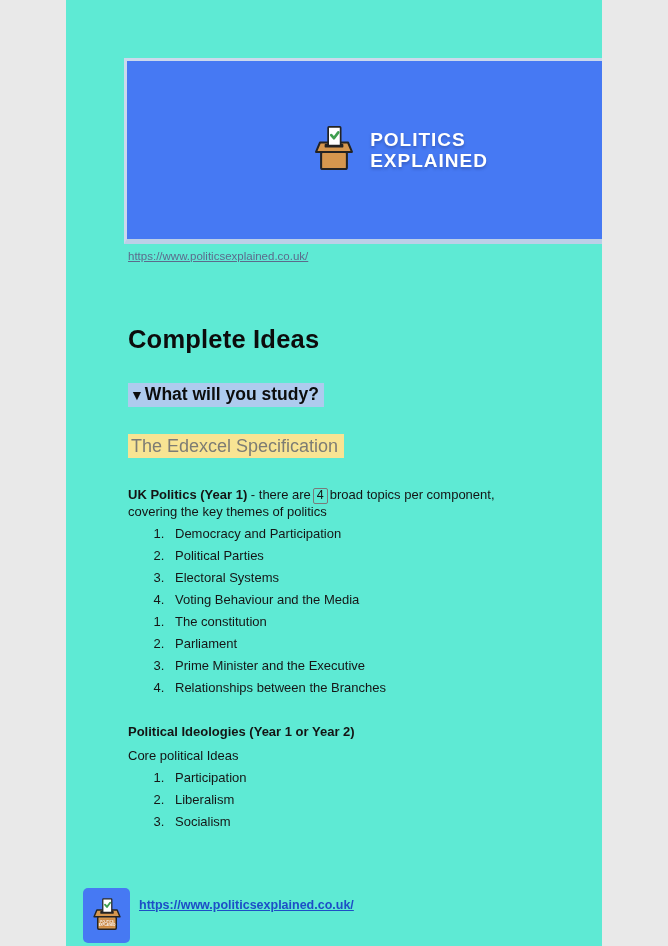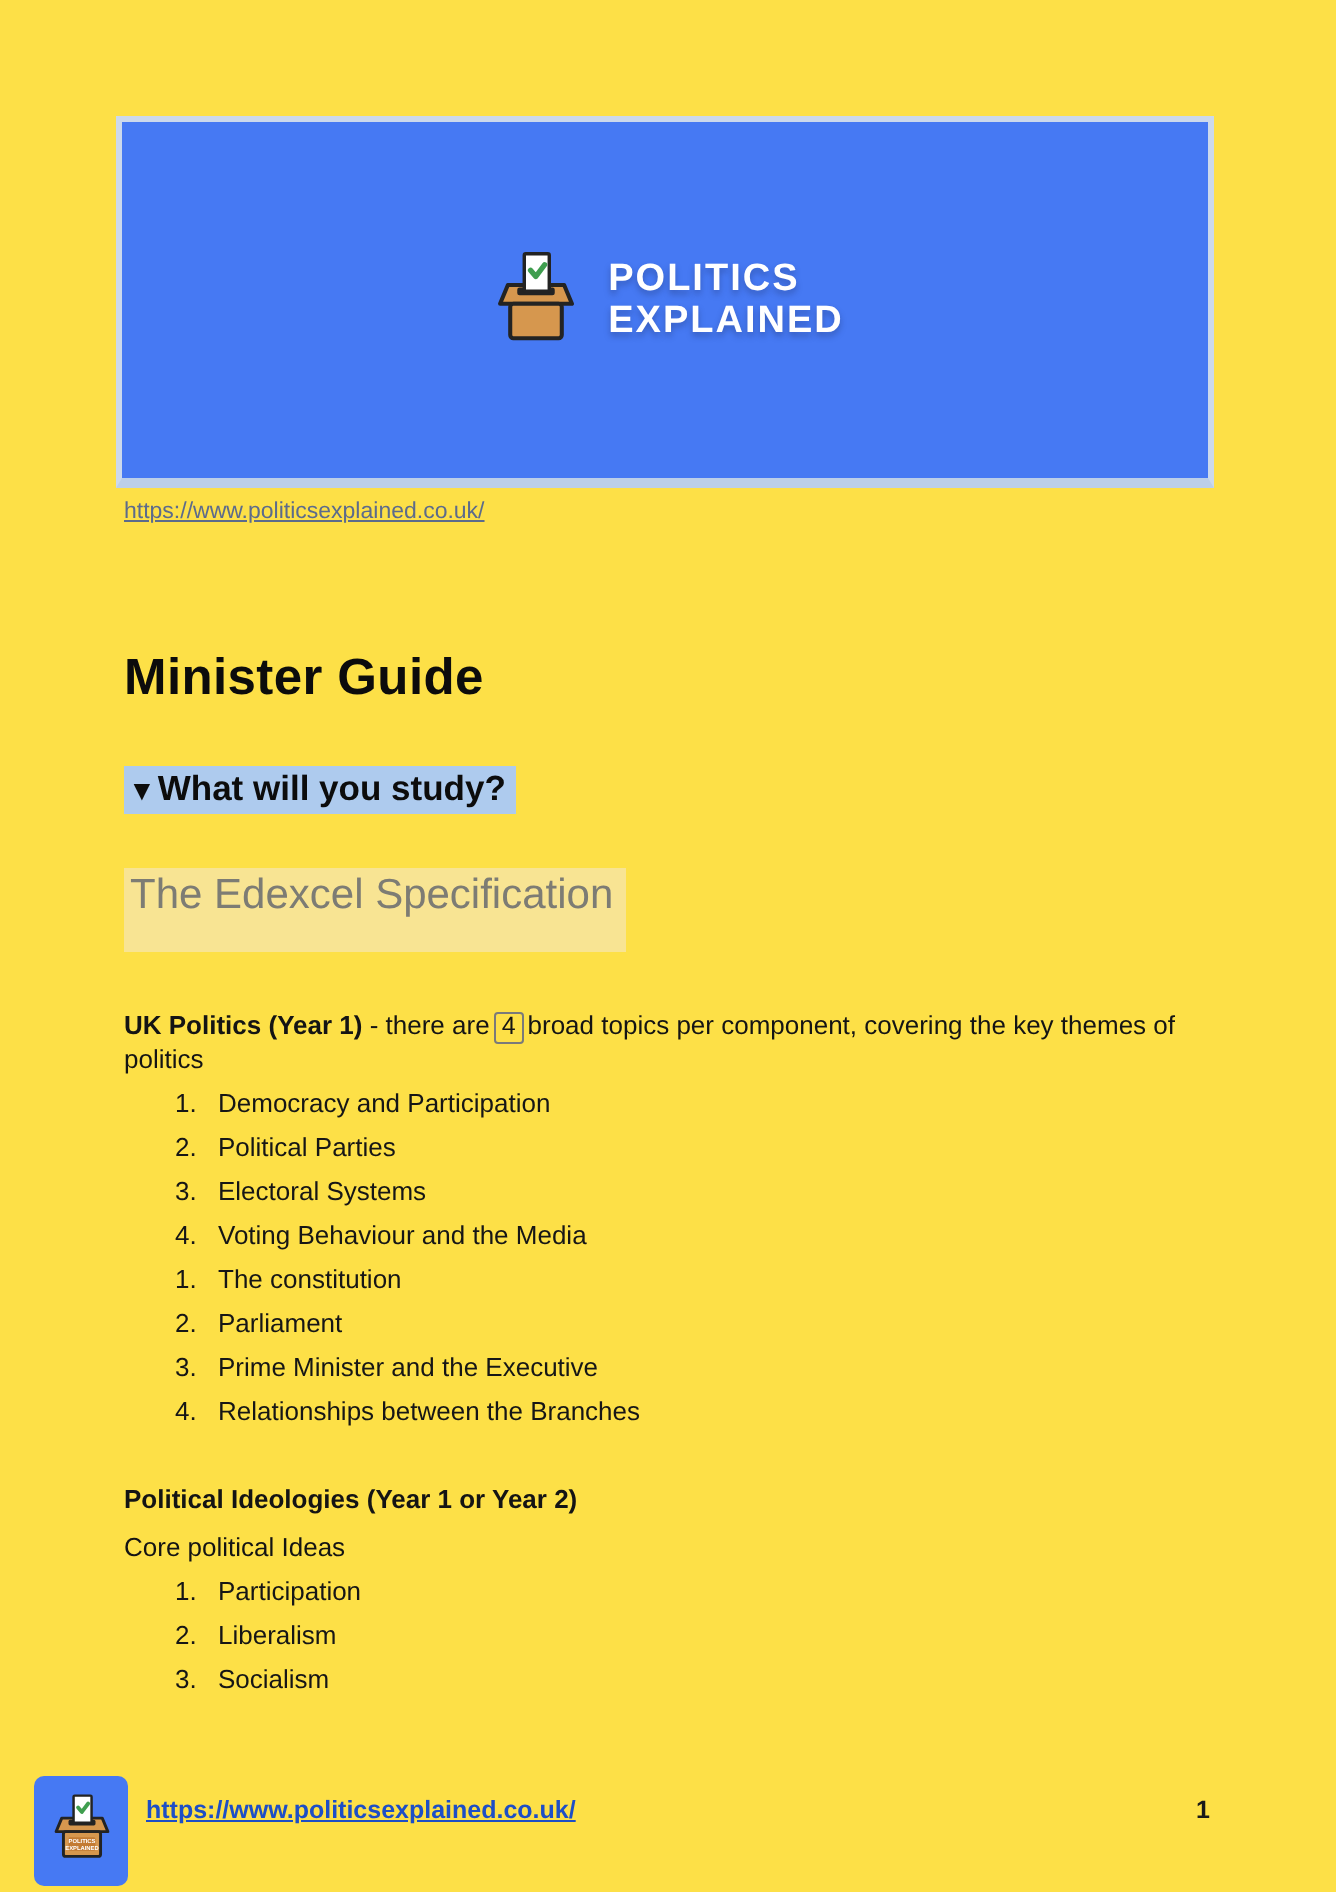--- a/index.html
+++ b/index.html
@@ -1,19 +1,19 @@
 <!DOCTYPE html>
 <html><head>
 <meta charset="utf-8">
 <style>
   * { margin:0; padding:0; box-sizing:border-box; }
   html,body { background:#e9e9e9; }
   .page {
-    position:relative; width:668px; height:946px; margin:0 auto;
-    background:#fde047; overflow:hidden;
+    position:relative; width:536px; height:946px; margin:0 auto;
+    background:#5eead4; overflow:hidden;
     font-family:"Liberation Sans", sans-serif; color:#141414;
   }
   
   .banner {
     margin:58px 0 0 58px; width:549px; height:186px;
     background:#4679f3; border:3px solid #ccd9ec; border-bottom:5px solid #bccfe8;
     display:flex; align-items:center; justify-content:center;
   }
   .logo-lockup { display:flex; align-items:center; gap:11px; }
   .logo-text {
@@ -33,21 +33,21 @@
   
   .h-blue-wrap { margin:24px 0 0 62px; }
   .h-blue {
     display:inline-block; background:#aecbee; color:#0c0c0c;
     font-size:17.5px; font-weight:bold; padding:1px 5px 2px 2px;
   }
   .h-blue .arrow { font-size:14px; margin-right:1px; cursor:pointer; }
   .h-yellow-wrap { margin:27px 0 0 62px; }
   .h-yellow {
     display:inline-block; background:#f8e493; color:#7d7c74;
-    font-size:21px; padding:2px 6px 16px 3px;
+    font-size:18px; padding:2px 6px 1px 3px;
   }
   
   .para { margin:26px 62px 0; font-size:13px; line-height:15px; }
   .bold { font-weight:bold; }
   .mt-lg { margin-top:29px; }
   .mt-sm { margin-top:9px; }
   .chip {
     display:inline-block; border:1.5px solid #7a7a7a; border-radius:2px;
     font-size:12.5px; line-height:13px; padding:0 3px 1px; margin:0 2px;
     vertical-align:baseline;
@@ -93,21 +93,21 @@
       </div>
     </div>
   </div>
 
   
   <a class="top-link">https://www.politicsexplained.co.uk/</a>
 
   
   <h1 class="doc-title">
     <br>
-    <span>Minister Guide</span>
+    <span>Complete Ideas</span>
   </h1>
 
   
   <div class="h-blue-wrap">
     <span class="h-blue"><span class="arrow">▼</span><span>What will you study?</span></span>
   </div>
 
   
   <div class="h-yellow-wrap">
     <span class="h-yellow">The Edexcel Specification</span>

